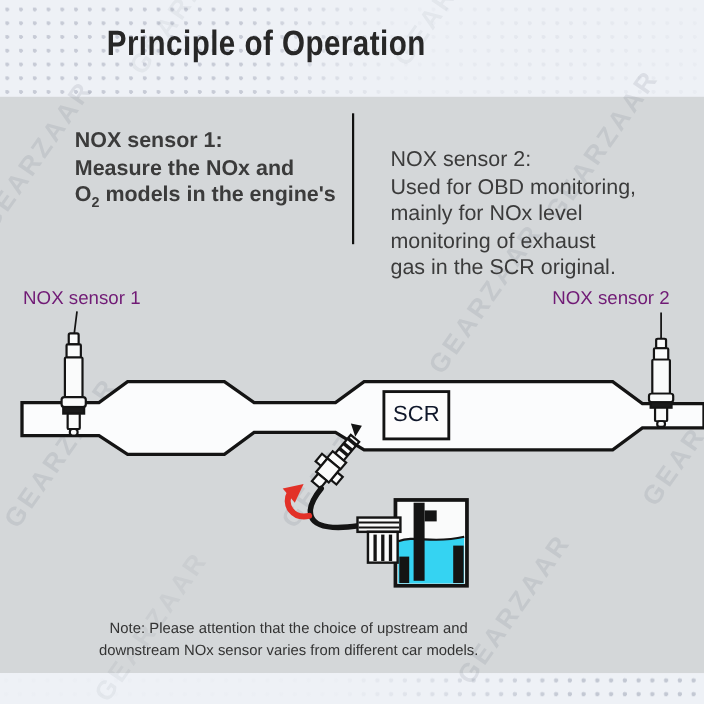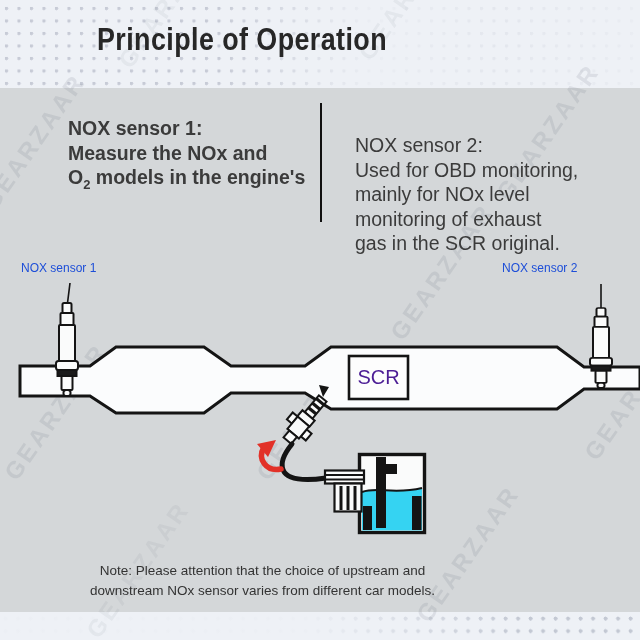--- a/index.html
+++ b/index.html
@@ -37,25 +37,25 @@
     font-size:32px;font-weight:bold;color:#272727;letter-spacing:.5px;
     transform:scaleX(.84);transform-origin:0 0;
   }
   
   .desc{position:absolute;z-index:3;font-size:19.5px;line-height:24.5px;color:#3b3b3b;}
   .desc-left{left:68px;top:116px;font-weight:bold;}
   .desc-right{left:355px;top:109px;margin-top:24px;}
   .desc sub{font-size:13px;}
   .divider{position:absolute;left:320px;top:103px;width:2px;height:119px;background:#101010;z-index:3;}
   
-  .pipe-label{position:absolute;z-index:3;font-size:12px;color:#1d4ed8;white-space:nowrap;}
+  .pipe-label{position:absolute;z-index:3;font-size:17px;color:#701a75;white-space:nowrap;}
   .label-s1{left:21px;top:261px;}
   .label-s2{left:502px;top:261px;}
   .scr-label{position:absolute;left:349px;top:356px;width:59px;height:43px;z-index:3;
-    display:flex;align-items:center;justify-content:center;font-size:20px;color:#4c1d95;}
+    display:flex;align-items:center;justify-content:center;font-size:20px;color:#0f172a;}
   
   .note{position:absolute;left:55px;top:561px;width:415px;z-index:3;text-align:center;
     font-size:13.5px;line-height:20px;color:#333;}
   svg.diagram{position:absolute;left:0;top:0;z-index:2;}
 </style>
 </head>
 <body>
 
 <div class="stage">
 

